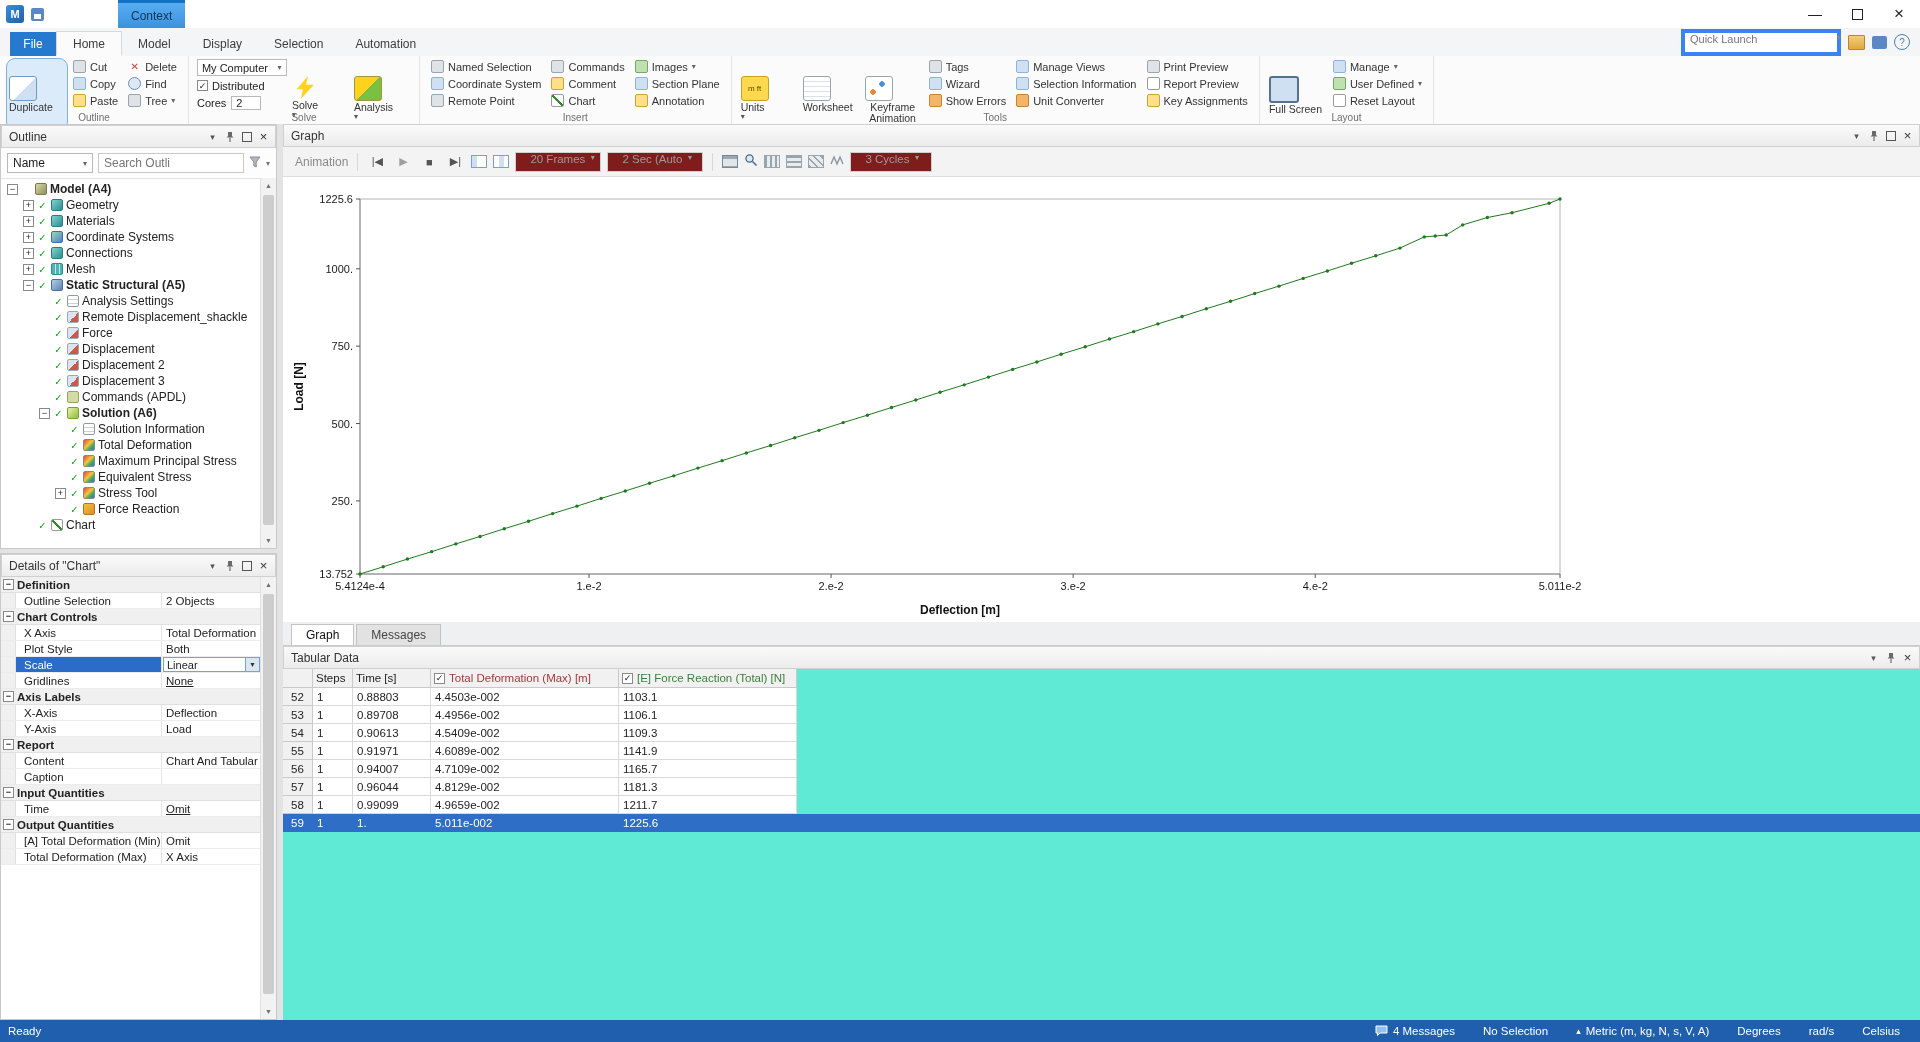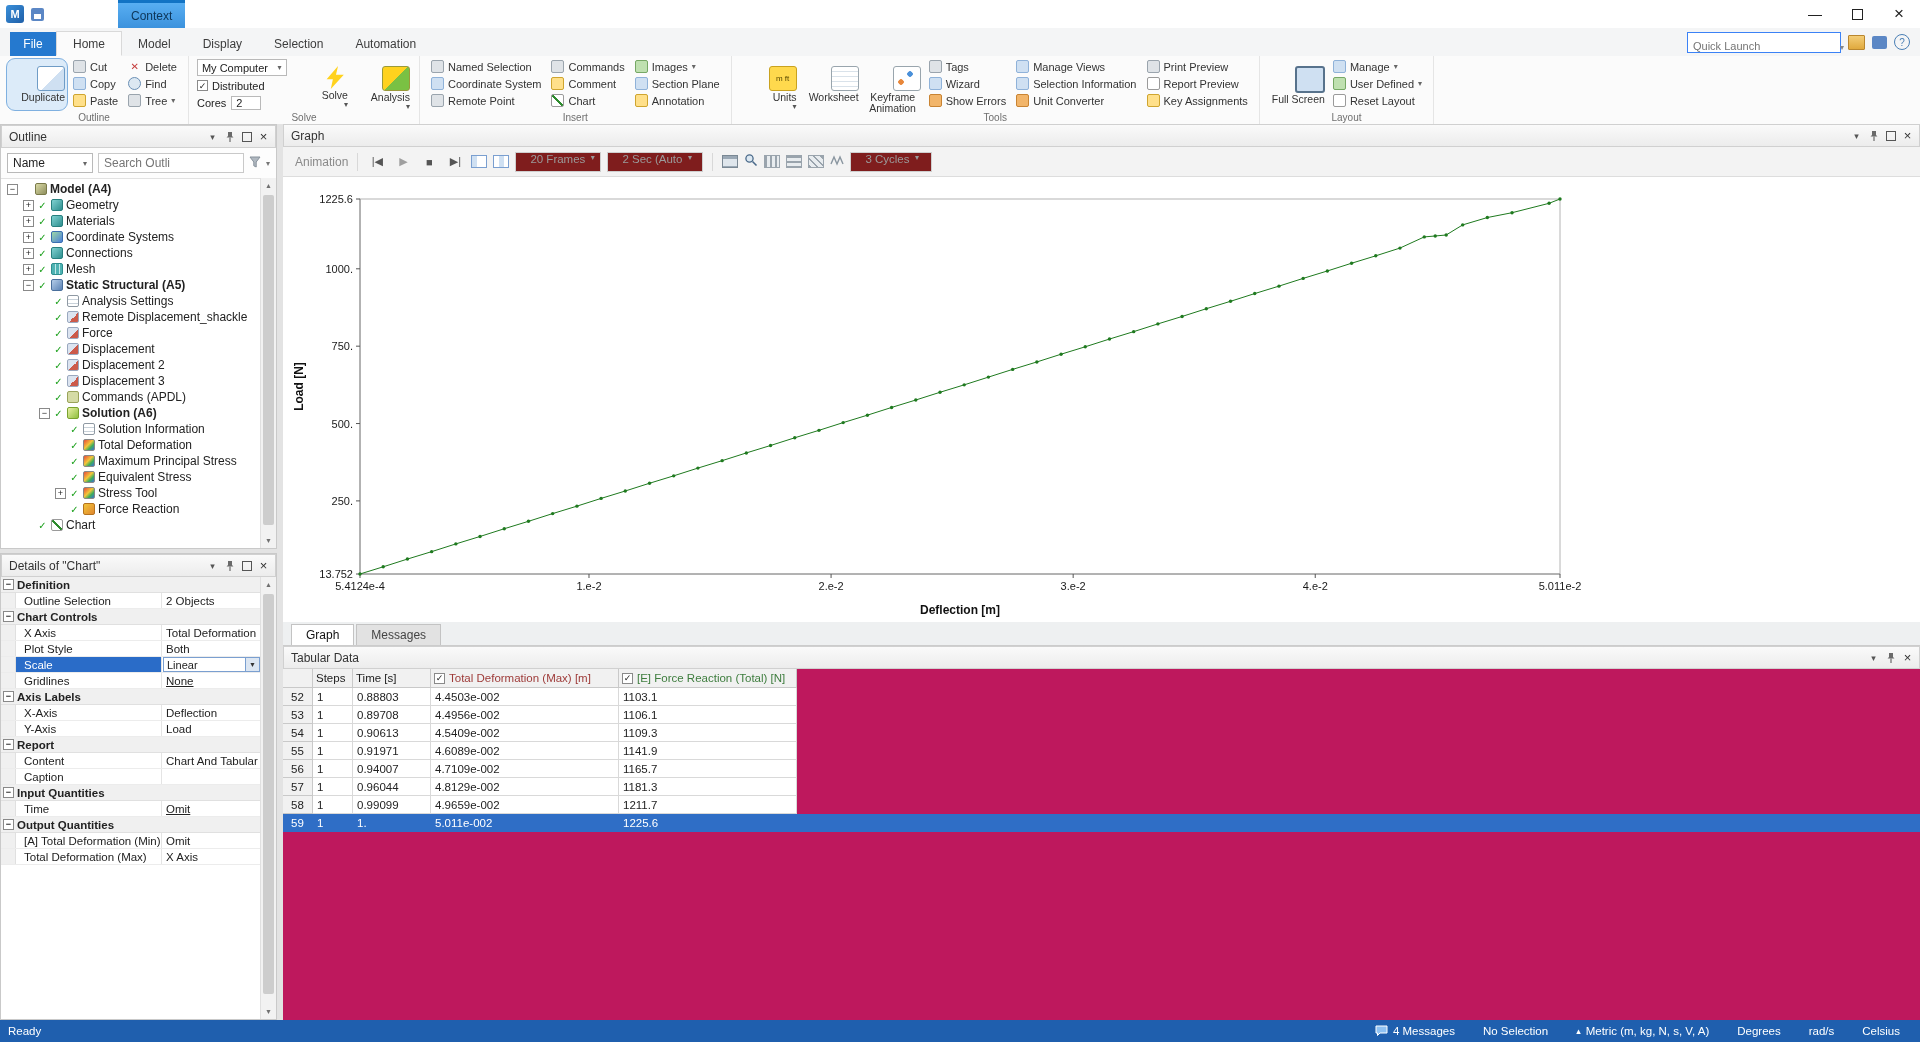--- a/index.html
+++ b/index.html
@@ -18,34 +18,34 @@
   .tb-btn{width:42px;display:flex;align-items:center;justify-content:center;font-size:14px;color:#222}
   .tb-max-glyph{width:9px;height:9px;border:1px solid #222;display:inline-block}
   .tb-close{font-size:17px}
 
   
   .tabrow{position:absolute;top:28px;left:0;right:0;height:28px;background:#f4f5f6;border-bottom:1px solid #d9d9d9;display:flex;align-items:flex-end}
   .file-tab{width:46px;height:24px;margin-left:10px;background:#2579cf;color:#fff;display:flex;align-items:center;justify-content:center}
   .rtab{padding:0 16px;height:24px;display:flex;align-items:center;color:#3c3c3c}
   .rtab.active{background:#fbfbfb;border:1px solid #d9d9d9;border-bottom:1px solid #fbfbfb;height:25px;box-sizing:border-box}
   .ql-wrap{margin-left:auto;margin-right:10px;display:flex;align-items:center;height:100%;gap:7px}
-  .ql-box{width:152px;height:19px;background:#fff;border:1px solid #3b82f6;display:flex;align-items:flex-end}
+  .ql-box{width:152px;height:19px;background:#fff;border:4px solid #3b82f6;display:flex;align-items:flex-start}
   .ql-box input{border:none;outline:none;flex:1;font-size:11px;padding:0 5px;color:#555;background:transparent;font-family:inherit}
   .ql-chev{color:#888;font-size:8px;padding-right:4px}
   .tr-ic{width:15px;height:13px;display:inline-block}
   .ic-folder{background:linear-gradient(#f3cd77,#e0a93e);border:1px solid #b9862e;border-radius:1px}
   .ic-save2{background:#5b87c5;border-radius:2px}
   .ic-help{width:14px;height:14px;border-radius:50%;border:1px solid #4a7fb5;color:#4a7fb5;font-size:10px;display:flex;align-items:center;justify-content:center}
 
   
   .ribbon{position:absolute;top:56px;left:0;right:0;height:68px;background:#fbfbfb;border-bottom:1px solid #d5d5d5;display:flex}
   .rgroup{position:relative;height:100%;border-right:1px solid #e5e5e5;padding:2px 6px 13px 6px;box-sizing:border-box}
   .rg-inner{display:flex;align-items:flex-start;height:52px}
   .rg-label{position:absolute;left:0;right:0;bottom:0;text-align:center;font-size:10px;color:#6f6f6f;padding-bottom:1px}
-  .rbig{width:56px;display:flex;fl ex-direction:column;flex-direction:column;align-items:flex-end;padding:7px 2px;border:1px solid transparent;border-radius:9px}
+  .rbig{width:56px;display:flex;fl ex-direction:column;flex-direction:column;align-items:flex-start;padding:17px 2px;border:1px solid transparent;border-radius:9px}
   .rbig.sel{background:#dcebf9;border-color:#7fb0e0}
   .rbig-label{font-size:10.5px;color:#333;text-align:center;line-height:11px;margin-top:1px}
   .rbig-dd{font-size:8px;color:#555;line-height:8px}
   .bigic{width:26px;height:23px;border-radius:3px;display:flex;align-items:center;justify-content:center}
   .rcol{display:flex;flex-direction:column;margin:0 2px}
   .rsmall{display:flex;align-items:center;gap:4px;height:17px;font-size:11px;color:#333;white-space:nowrap;padding:0 3px}
   .ric{width:13px;height:13px;border-radius:2px;flex:0 0 auto;display:inline-flex;align-items:center;justify-content:center;font-size:10px;box-sizing:border-box}
   .dd-mini{font-size:8px;color:#666}
   .rcombo{width:90px;height:17px;background:#fff;border:1px solid #b9b9b9;display:flex;align-items:center;font-size:11px;margin:1px 0;box-sizing:border-box}
   .rcombo span:first-child{flex:1;padding-left:4px;white-space:nowrap;overflow:hidden}
@@ -148,21 +148,21 @@
   .ic-panes2{background:linear-gradient(90deg,#fff 0 5px,#cfe0f2 5px 10px,#fff 10px);border:1px solid #7a9fd0}
   .ic-export{background:linear-gradient(#9aa8b5 0 3px,#dfe6ec 3px 10px,#9aa8b5 10px);border:1px solid #7a8894}
   .ic-grid1{background:repeating-linear-gradient(90deg,#9aa4ad 0 2px,#e8ecef 2px 5px);border:1px solid #9aa4ad}
   .ic-grid2{background:repeating-linear-gradient(#9aa4ad 0 2px,#e8ecef 2px 5px);border:1px solid #9aa4ad}
   .ic-grid3{background:repeating-linear-gradient(45deg,#9aa4ad 0 2px,#e8ecef 2px 5px);border:1px solid #9aa4ad}
   .chart-area{position:absolute;top:53px;left:0;right:0;height:445px;background:#fff}
   .tabstrip{position:absolute;top:498px;left:0;right:0;height:24px;background:#eef0f1;border-bottom:1px solid #ccc;display:flex;align-items:flex-end;padding-left:8px;box-sizing:border-box}
   .gtab{padding:3px 14px;border:1px solid #c3c3c3;border-bottom:none;background:#e2e2e2;color:#444;font-size:12px;margin-right:2px}
   .gtab.active{background:#fff;color:#111}
   .tab-hdr{position:absolute;top:522px;left:0;right:0}
-  .table-wrap{position:absolute;top:545px;left:0;right:0;bottom:0;background:#be185d;overflow:hidden}
+  .table-wrap{position:absolute;top:545px;left:0;right:0;bottom:0;background:#5eead4;overflow:hidden}
   .thead{display:flex;height:19px}
   .tc{box-sizing:border-box;border-right:1px solid #c9c9c9;border-bottom:1px solid #c9c9c9;background:#f1f1f1;display:flex;align-items:center;padding:0 3px;font-size:11.5px;gap:4px;white-space:nowrap;overflow:hidden;flex:0 0 auto}
   .hdr-red{color:#9e3a38}
   .hdr-green{color:#3e7d3e}
   .trow{display:flex;height:18px}
   .td{box-sizing:border-box;border-right:1px solid #d9d9d9;border-bottom:1px solid #d9d9d9;background:#fff;display:flex;align-items:center;padding:0 4px;font-size:11.5px;white-space:nowrap;overflow:hidden;flex:0 0 auto}
   .td.rownum{background:#f1f1f1;border-right:1px solid #c9c9c9;border-bottom:1px solid #c9c9c9;justify-content:center;padding:0}
   .tfill{flex:1 1 auto}
   .trow.sel .td{background:#2f6ec6;color:#fff;border-color:#2f6ec6}
   .trow.sel .tfill{background:#2f6ec6}

